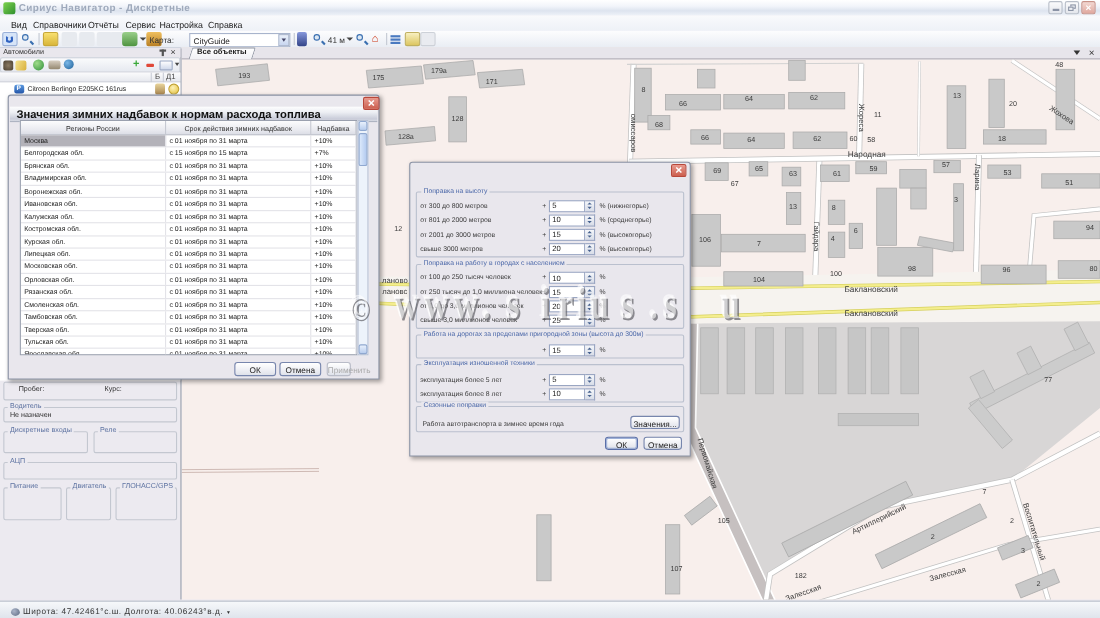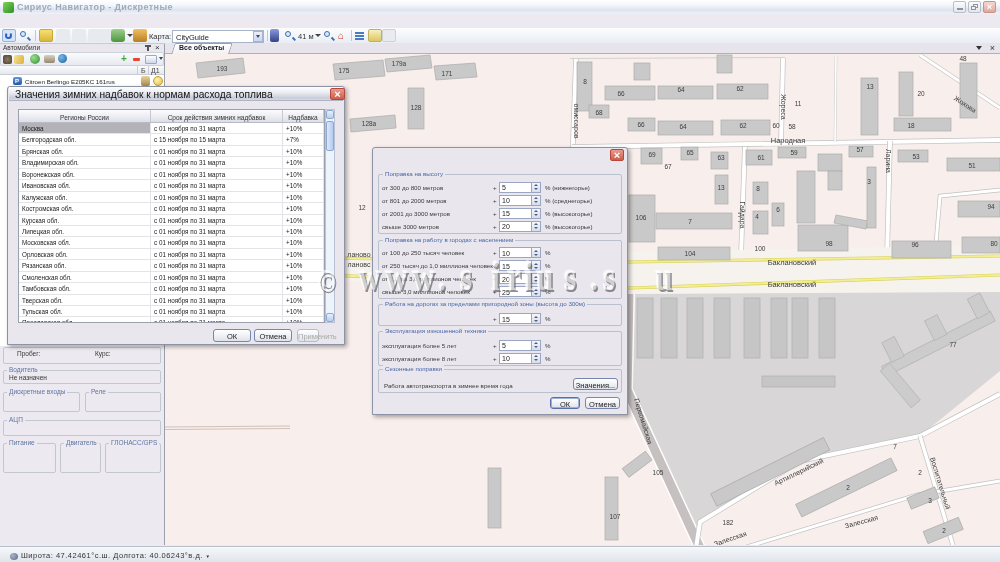--- a/index.html
+++ b/index.html
@@ -26,21 +26,21 @@
 .lfs-label{position:absolute;font-size:6.5px;color:#5f74a2;background:#eceaf0;padding:0 2px;}
 .lfs-text{position:absolute;font-size:6.5px;color:#333;}
 
 #statusbar{left:0;top:546px;width:1000px;height:16px;background:linear-gradient(#f6f8fa,#dfe4ec);border-top:1px solid #b9c0cb;font-size:7.5px;color:#333;letter-spacing:0.5px;}
 
 #tabbar{left:165px;top:43px;width:835px;height:11px;background:#e7e5eb;border-bottom:1px solid #b2b0b8;}
 #tab1{position:absolute;left:8px;top:0px;width:58px;height:11px;background:linear-gradient(#ffffff,#f0f0f4);border:1px solid #9aa0ab;border-bottom:none;border-radius:2px 2px 0 0;transform:skewX(-18deg);}
 #tab1-text{position:absolute;left:14px;top:1px;font-size:7px;font-weight:bold;color:#222;}
 
 .dlg{position:absolute;background:#e9e7ed;border:1px solid #8b93a5;border-radius:3px 3px 0 0;box-shadow:2px 2px 4px rgba(0,0,0,0.35);}
-.dlg-title{position:absolute;left:1px;top:0;right:1px;height:14px;background:linear-gradient(#fdfdfe,#eceef3 40%,#c9ccd9 85%,#d7dae3);border-bottom:1px solid #aeb4c2;font-size:9.5px;font-weight:normal;}
+.dlg-title{position:absolute;left:1px;top:10px;right:1px;height:14px;background:linear-gradient(#fdfdfe,#eceef3 40%,#c9ccd9 85%,#d7dae3);border-bottom:1px solid #aeb4c2;font-size:9.5px;font-weight:bold;}
 .dlg-x{position:absolute;top:1px;width:14px;height:12px;background:linear-gradient(#e89a8e,#cc5e4e);border:1px solid #b8473a;border-radius:2px;color:#fff;font-size:11px;font-weight:bold;text-align:center;line-height:11px;}
 .grp{position:absolute;border:1px solid #bac0ce;border-radius:2px;}
 .grp-label{position:absolute;font-size:6.2px;color:#4a67a8;background:#e9e7ed;padding:0 2px;white-space:nowrap;}
 .frow{position:absolute;font-size:6.2px;color:#3a3a3a;white-space:nowrap;}
 .spin{position:absolute;width:33px;height:11px;background:#fff;border:1px solid #9aa6c2;font-size:7px;color:#222;padding:1.5px 0 0 2px;}
 .spinbtn{position:absolute;width:9px;height:11px;background:linear-gradient(#f4f6fa,#d8dde8);border:1px solid #9aa6c2;border-left:none;}
 .spinbtn:before{content:"";position:absolute;left:2px;top:1.5px;border-left:2px solid transparent;border-right:2px solid transparent;border-bottom:2.8px solid #46618e;}
 .spinbtn:after{content:"";position:absolute;left:2px;bottom:1.5px;border-left:2px solid transparent;border-right:2px solid transparent;border-top:2.8px solid #46618e;}
 .xbtn{position:absolute;background:linear-gradient(#ffffff,#f2f3f7 45%,#dfe2ea);border:1px solid #7786ad;border-radius:3px;font-size:7.5px;color:#222;text-align:center;}
 
@@ -62,36 +62,44 @@
 <div class="abs" id="title-text">Сириус Навигатор - Дискретные</div>
 <div class="abs winbtn" style="left:953px;">
       <span style="position:absolute;left:3px;bottom:2px;width:6px;height:2px;background:#8a93a5;"></span>
     </div>
 <div class="abs winbtn" style="left:968px;">
       <span style="position:absolute;left:4px;top:2px;width:5px;height:4px;border:1px solid #8a93a5;"></span>
       <span style="position:absolute;left:2px;top:4px;width:5px;height:4px;border:1px solid #8a93a5;background:#eef0f4;"></span>
     </div>
 <div class="abs winbtn" id="btn-close" style="left:983px;font-size:9px;line-height:11px;">×</div>
 
+<div class="abs" id="menubar">
+<span style="left:10px;top:4px;">Вид</span>
+      <span style="left:30px;top:4px;">Справочники</span>
+      <span style="left:80px;top:4px;">Отчёты</span>
+      <span style="left:114px;top:4px;">Сервис</span>
+      <span style="left:145px;top:4px;">Настройка</span>
+      <span style="left:189px;top:4px;">Справка</span>
+</div>
 
 <div class="abs" id="toolbar">
 <div class="tbtn" style="left:2px;border:1px solid #9ab0d8;background:#d6e4f8;"></div>
 <div style="position:absolute;left:5px;top:4px;width:7px;height:7px;border:2px solid #2f62c0;border-radius:50%;border-top-color:transparent;"></div>
 <div style="position:absolute;left:20px;top:3px;width:6px;height:6px;border:1.5px solid #3a6fb0;border-radius:50%;background:#dce8f4;"></div>
 <div style="position:absolute;left:26.5px;top:9.5px;width:4px;height:1.8px;background:#3a6fb0;transform:rotate(45deg);"></div>
 <div class="tsep" style="left:35px;"></div>
 <div class="tbtn" style="left:39px;background:linear-gradient(#f8e070,#d9b63a);border:1px solid #c8a838;"></div>
 <div class="tbtn" style="left:56px;background:#e7eaef;"></div>
 <div class="tbtn" style="left:72px;background:#e7eaef;"></div>
 <div class="tbtn" style="left:88px;background:#e7eaef;"></div>
 <div class="tbtn" style="left:100px;background:#e7eaef;"></div>
 <div class="tbtn" style="left:111px;background:linear-gradient(#9cd08c,#4e9440);border-radius:3px;"></div>
 <div style="position:absolute;left:127px;top:6px;width:0;height:0;border-left:3px solid transparent;border-right:3px solid transparent;border-top:3px solid #444;"></div>
 <div class="tbtn" style="left:133px;background:linear-gradient(#f0c060,#b87f24);"></div>
-<div style="position:absolute;left:149px;top:4px;font-size:7.5px;color:#333;text-align:center;">Карта:</div>
+<div style="position:absolute;left:136px;top:4px;font-size:7.5px;color:#333;text-align:center;">Карта:</div>
 <div style="position:absolute;left:172px;top:1.5px;width:92px;height:13px;background:#fff;border:1px solid #a8b4cc;font-size:7.5px;color:#222;padding:2px 0 0 3px;">CityGuide</div>
 <div style="position:absolute;left:253px;top:2.5px;width:10px;height:11px;background:linear-gradient(#eaf0fa,#c8d6f0);border:1px solid #a8b4cc;"></div>
 <div style="position:absolute;left:255.5px;top:6.5px;width:0;height:0;border-left:2.5px solid transparent;border-right:2.5px solid transparent;border-top:3px solid #446;"></div>
 <div class="tsep" style="left:267px;"></div>
 <div class="tbtn" style="left:270px;background:linear-gradient(#8899dd,#334488);width:9px;"></div>
 <div style="position:absolute;left:285px;top:3px;width:6px;height:6px;border:1.5px solid #3a6fb0;border-radius:50%;background:#dce8f4;"></div>
 <div style="position:absolute;left:291.5px;top:9.5px;width:4px;height:1.8px;background:#3a6fb0;transform:rotate(45deg);"></div>
 <div style="position:absolute;left:298px;top:4px;font-size:7.5px;color:#333;">41 м</div>
 <div style="position:absolute;left:315px;top:6px;width:0;height:0;border-left:3px solid transparent;border-right:3px solid transparent;border-top:3px solid #444;"></div>
 <div style="position:absolute;left:324px;top:3px;width:6px;height:6px;border:1.5px solid #3a6fb0;border-radius:50%;background:#dce8f4;"></div>

